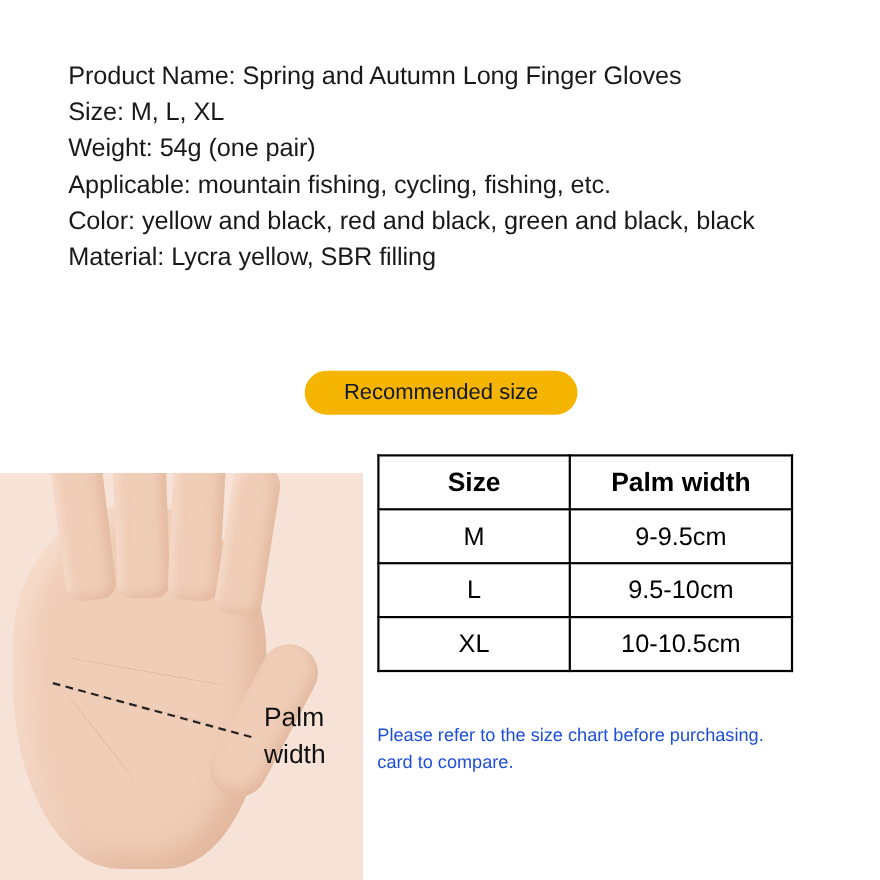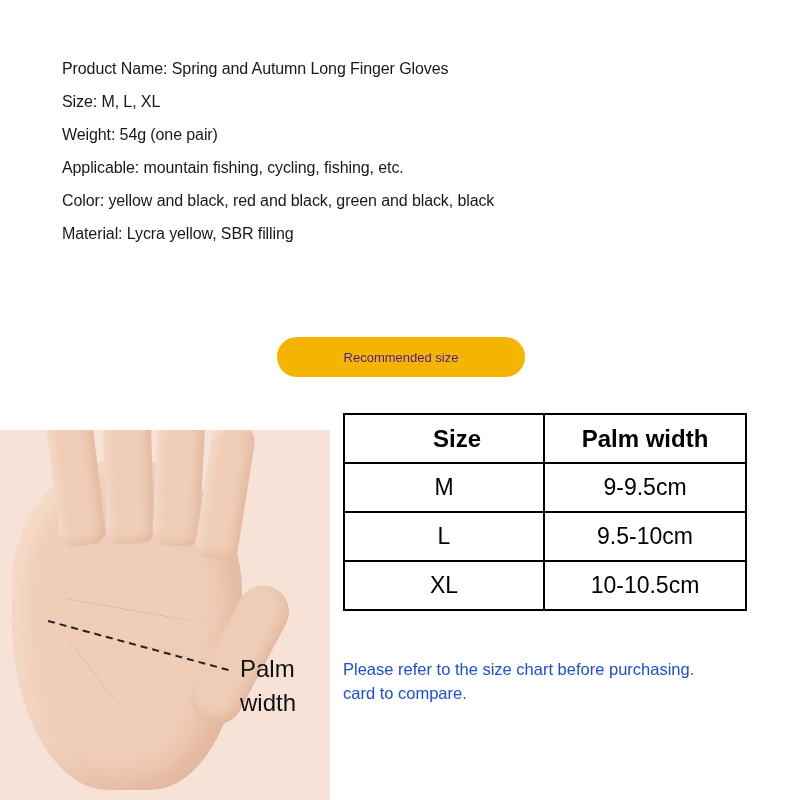--- a/index.html
+++ b/index.html
@@ -22,64 +22,64 @@
   }
 
   
   .spec-block {
     position: absolute;
     left: 62px;
     top: 52px;
     width: 720px;
   }
   .spec-line {
-    font-size: 16px;
+    font-size: 23px;
     line-height: 33px;
     color: #191919;
     white-space: nowrap;
     letter-spacing: -0.1px;
   }
 
   
   .pill {
     position: absolute;
     left: 277px;
     top: 337px;
     width: 248px;
     height: 40px;
     background: #f5b400;
     border-radius: 20px;
     display: flex;
     align-items: center;
     justify-content: center;
   }
   .pill-label {
-    font-size: 13px;
-    color: #4c1d95;
+    font-size: 20px;
+    color: #0f172a;
     font-weight: 400;
   }
 
   
   .size-table {
     position: absolute;
     left: 343px;
     top: 413px;
     width: 372px;
     border-collapse: collapse;
     table-layout: fixed;
   }
   .size-table td, .size-table th {
     border: 2px solid #000000;
     text-align: center;
     padding: 0;
     height: 47px;
     font-weight: 400;
     color: #000;
   }
-  .size-table .col-size { width: 172px; padding-left: 26px; }
+  .size-table .col-size { width: 172px; }
   .size-table .col-width { width: 200px; }
   .size-table th {
     font-size: 24px;
     font-weight: 700;
   }
   .size-table td {
     font-size: 23px;
   }
 
   
@@ -149,21 +149,20 @@
     pointer-events: none;
   }
 
   .palm-width-caption {
     position: absolute;
     left: 240px;
     top: 636px;
     font-size: 24px;
     line-height: 34px;
     color: #111111;
-    margin-top: 16px;
   }
 
   
   .footnote {
     position: absolute;
     left: 343px;
     top: 657px;
     width: 430px;
   }
   .footnote-line {

